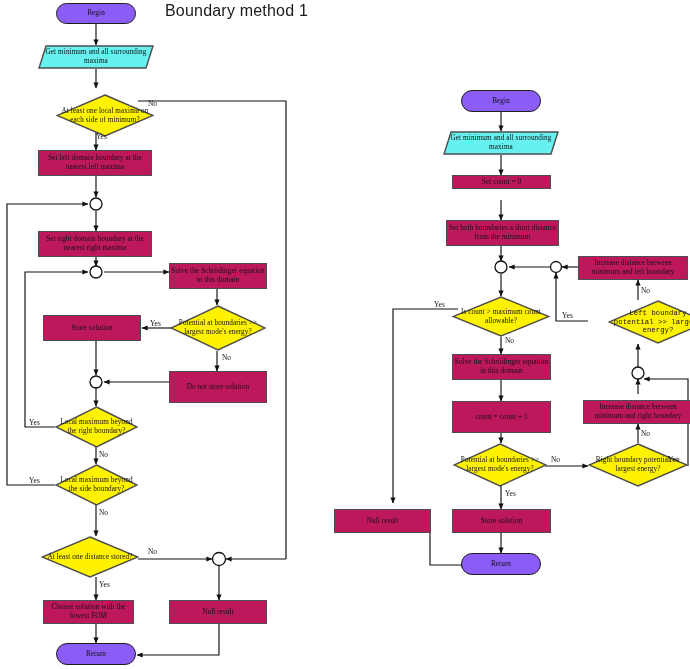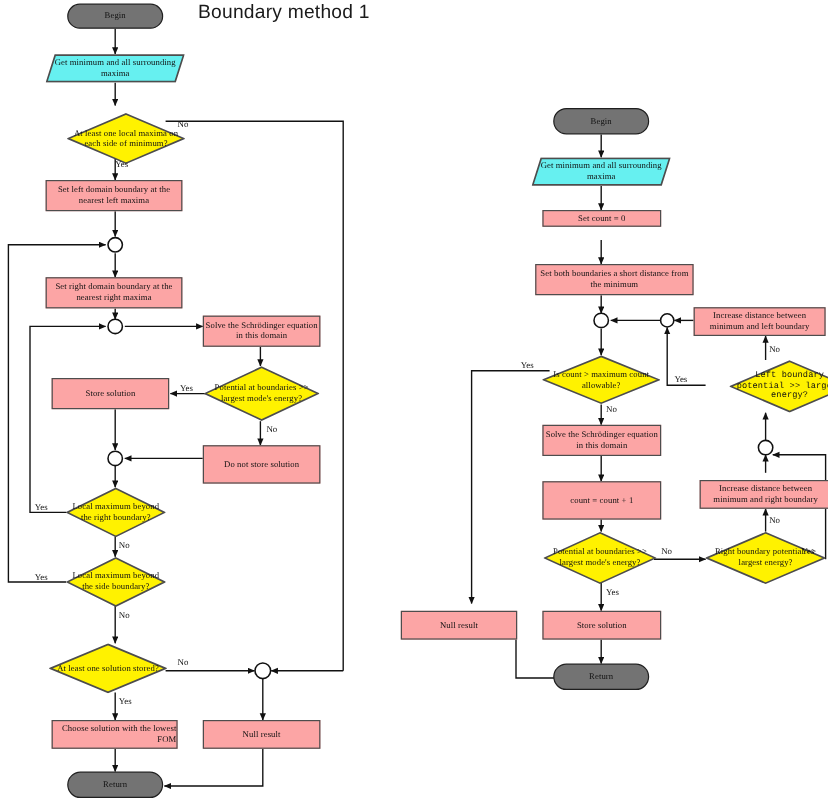--- a/index.html
+++ b/index.html
@@ -4,22 +4,22 @@
 <style>
   html,body{margin:0;padding:0;background:#ffffff;}
   #canvas{position:relative;width:690px;height:669px;background:#ffffff;
           font-family:"Liberation Serif","DejaVu Serif",serif;overflow:hidden;}
   svg#wires{position:absolute;left:0;top:0;width:690px;height:669px;}
 
   .node{position:absolute;box-sizing:border-box;display:flex;align-items:center;
         justify-content:center;text-align:center;color:#111111;
         font-family:"Liberation Serif","DejaVu Serif",serif;
         font-size:7.2px;line-height:1.22;letter-spacing:.1px;}
-  .proc{background:#fca5a5;border:1.4px solid #4d4d4d;}
-  .term{background:#737373;border:1.4px solid #1f1f1f;border-radius:999px;}
+  .proc{background:#be185d;border:1.4px solid #4d4d4d;}
+  .term{background:#8b5cf6;border:1.4px solid #1f1f1f;border-radius:999px;}
   .io{background:#66F0F0;}
   .io .iotext{position:relative;z-index:2;}
   .diamond{background:transparent;}
   .dtext{position:relative;z-index:2;padding:0 4px;}
 
   .title{position:absolute;color:#1a1a1a;
          font-family:"Liberation Sans","DejaVu Sans",sans-serif;
          font-size:16px;letter-spacing:.2px;white-space:nowrap;}
   .edgelbl{position:absolute;color:#111;font-size:7.4px;
            font-family:"Liberation Serif","DejaVu Serif",serif;white-space:nowrap;}
@@ -185,24 +185,24 @@
     <svg viewBox="0 0 83 42" preserveAspectRatio="none" style="position:absolute;left:0;top:0;width:83px;height:42px;">
       <polygon points="41.5,1 82,21 41.5,41 1,21" fill="#FFF200" stroke="#4d4d4d" stroke-width="1.4"></polygon>
     </svg>
     <span class="dtext">Local maximum beyond the side boundary?</span>
   </div>
 
   <div class="node diamond" style="left:41px;top:536px;width:98px;height:42px;">
     <svg viewBox="0 0 98 42" preserveAspectRatio="none" style="position:absolute;left:0;top:0;width:98px;height:42px;">
       <polygon points="49,1 97,21 49,41 1,21" fill="#FFF200" stroke="#4d4d4d" stroke-width="1.4"></polygon>
     </svg>
-    <span class="dtext">At least one solution stored?</span>
-  </div>
-
-  <div class="node proc" style="left:43px;top:600px;width:105px;height:24px;text-align:right;">
+    <span class="dtext">At least one distance stored?</span>
+  </div>
+
+  <div class="node proc" style="left:43px;top:600px;width:91px;height:24px;">
     <span>Choose solution with the lowest FOM</span>
   </div>
 
   <div class="node proc" style="left:169px;top:600px;width:98px;height:24px;">
     <span>Null result</span>
   </div>
 
   <div class="node term" style="left:56px;top:643px;width:80px;height:22px;">
     <span>Return</span>
   </div>
@@ -215,21 +215,21 @@
     <svg viewBox="0 0 116 24" preserveAspectRatio="none" style="position:absolute;left:0;top:0;width:116px;height:24px;">
       <polygon points="8,1 115,1 108,23 1,23" fill="#66F0F0" stroke="#4d4d4d" stroke-width="1.4"></polygon>
     </svg>
     <span class="iotext">Get minimum and all surrounding maxima</span>
   </div>
 
   <div class="node proc" style="left:452px;top:175px;width:99px;height:14px;">
     <span>Set count = 0</span>
   </div>
 
-  <div class="node proc" style="left:446px;top:220px;width:132px;height:26px;">
+  <div class="node proc" style="left:446px;top:220px;width:113px;height:26px;">
     <span>Set both boundaries a short distance from the minimum</span>
   </div>
 
   <div class="node diamond" style="left:452px;top:296px;width:98px;height:41px;">
     <svg viewBox="0 0 98 41" preserveAspectRatio="none" style="position:absolute;left:0;top:0;width:98px;height:41px;">
       <polygon points="49,1 97,20.5 49,40 1,20.5" fill="#FFF200" stroke="#4d4d4d" stroke-width="1.4"></polygon>
     </svg>
     <span class="dtext">Is count &gt; maximum count allowable?</span>
   </div>
 

